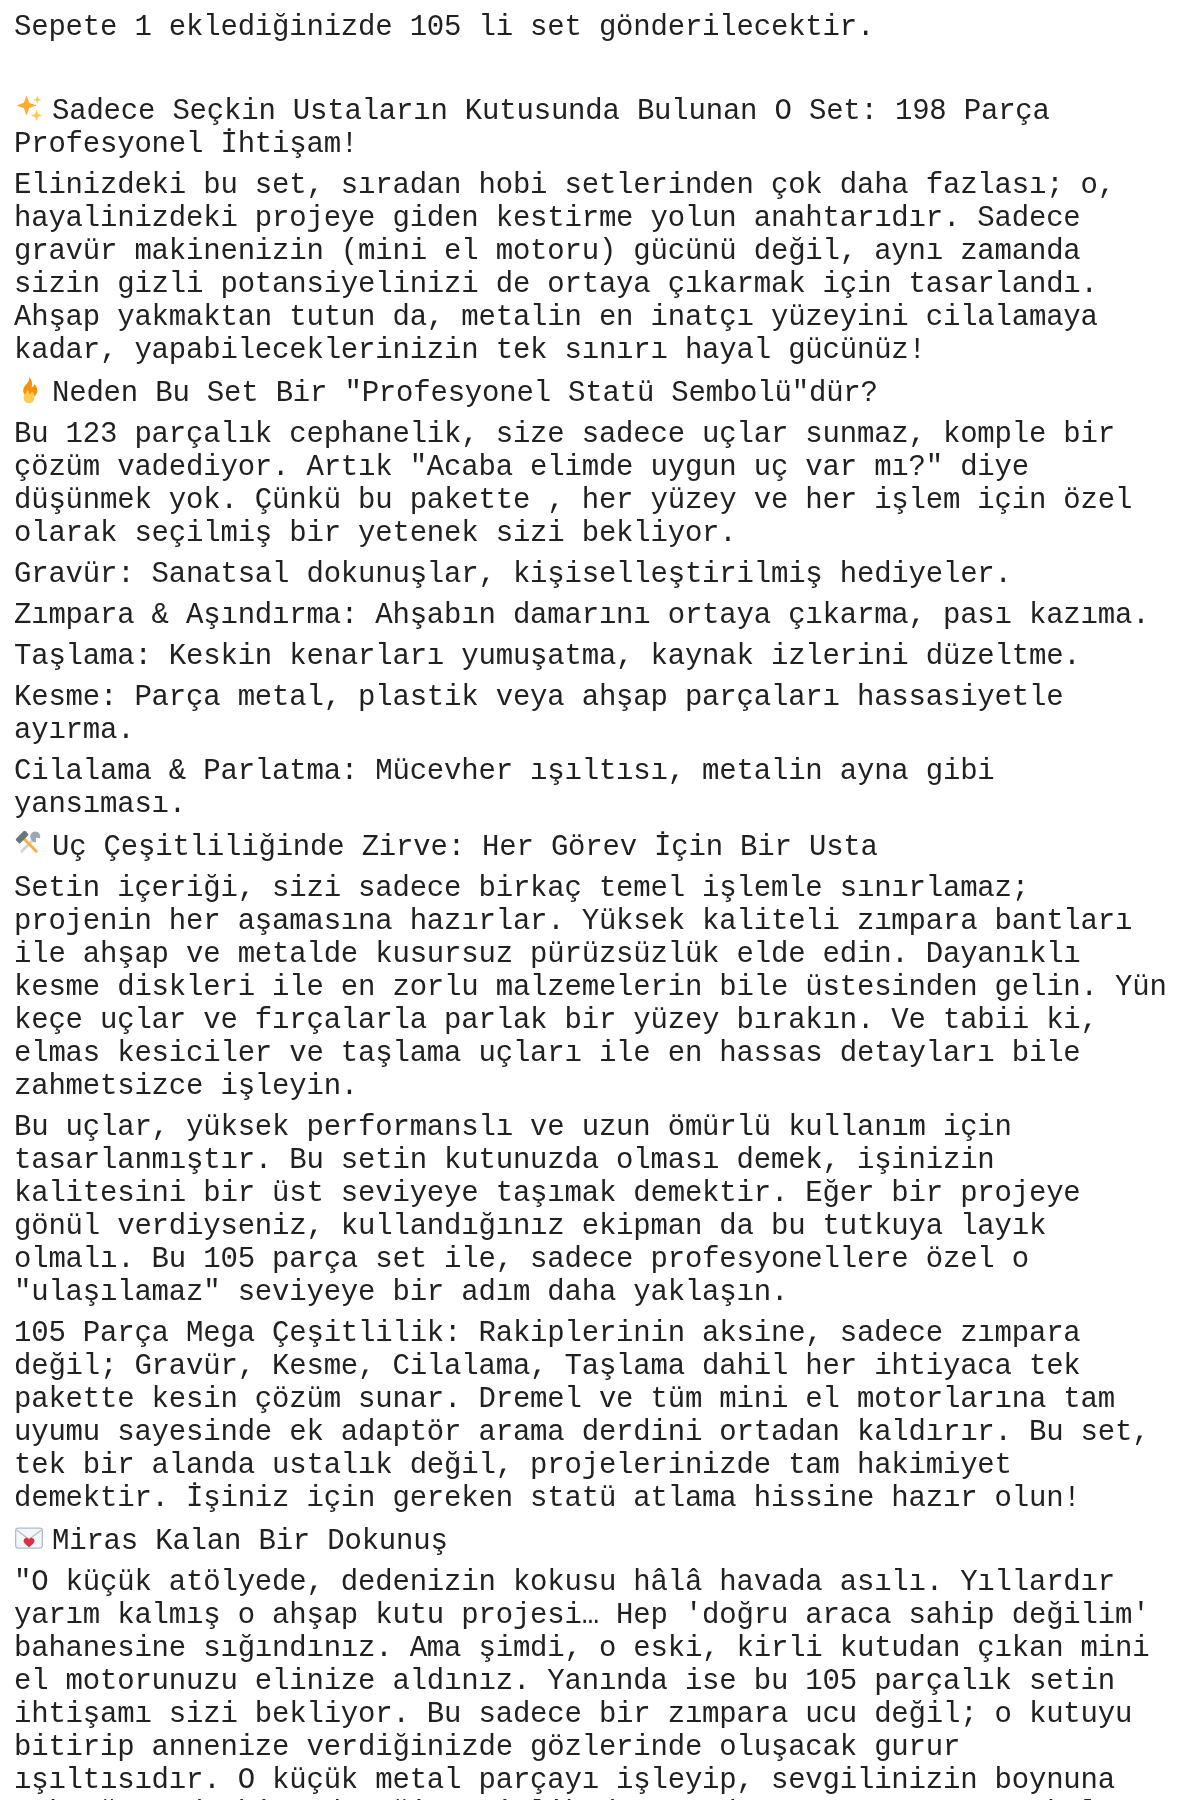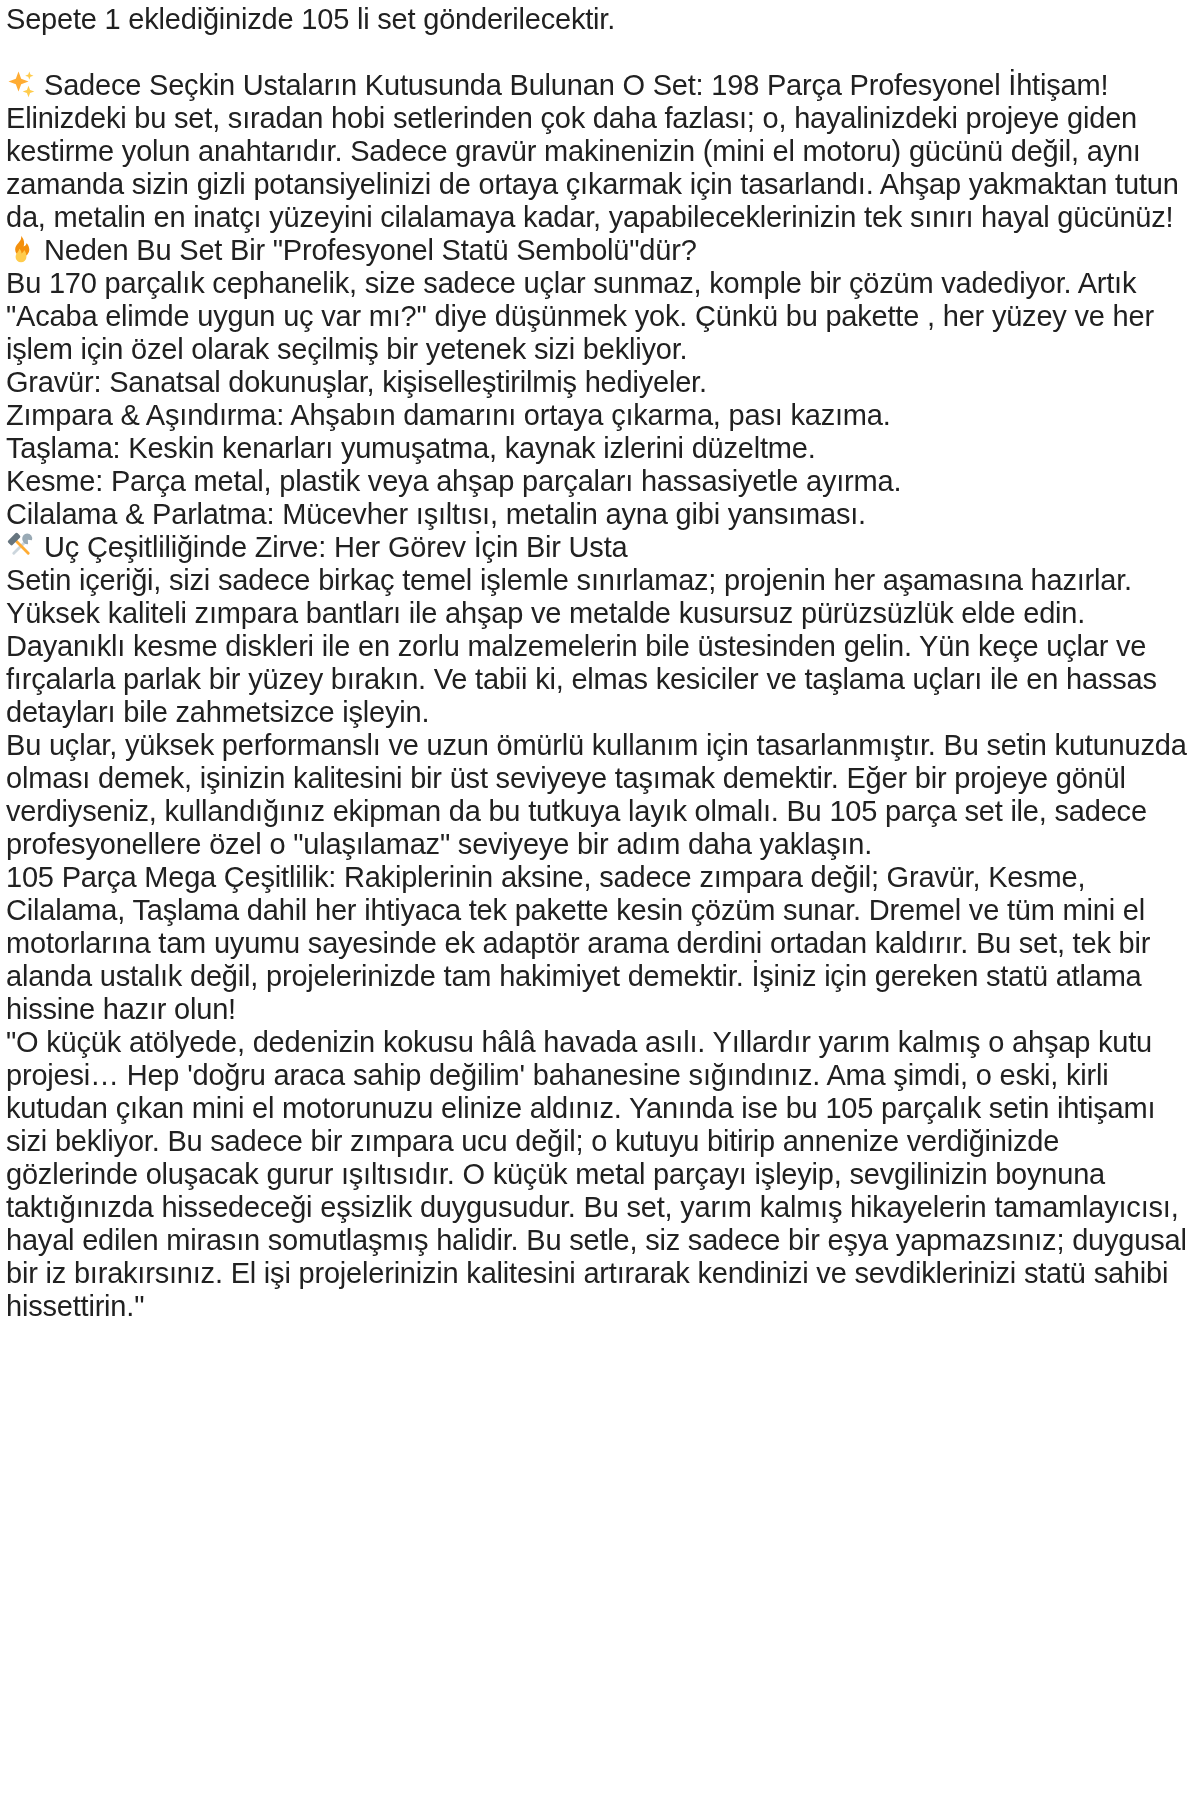--- a/index.html
+++ b/index.html
@@ -14,22 +14,23 @@
     font-family: "Liberation Sans", sans-serif;
     color: #212121;
   }
   .doc {
     padding: 3px 10px 0 6px;
     font-size: 29px;
     line-height: 33px;
     letter-spacing: -0.2px;
   }
   p.line {
-    margin: 0;
+    margin: 8px;
     padding: 0;
+    font-family: Liberation Mono, monospace;
   }
   .blank {
     height: 33px;
   }
   .icon {
     display: inline-block;
     width: 30px;
     height: 30px;
     vertical-align: -4px;
     margin-right: 8px;
@@ -55,21 +56,21 @@
           <path fill="#FFCC4D" d="M28 3l1.3 3.7L33 8l-3.7 1.3L28 13l-1.3-3.7L23 8l3.7-1.3z"></path>
         </svg></span><span>Sadece Seçkin Ustaların Kutusunda Bulunan O Set: 198 Parça Profesyonel İhtişam!</span></p>
 
   <p class="line"><span>Elinizdeki bu set, sıradan hobi setlerinden çok daha fazlası; o, hayalinizdeki projeye giden kestirme yolun anahtarıdır. Sadece gravür makinenizin (mini el motoru) gücünü değil, aynı zamanda sizin gizli potansiyelinizi de ortaya çıkarmak için tasarlandı. Ahşap yakmaktan tutun da, metalin en inatçı yüzeyini cilalamaya kadar, yapabileceklerinizin tek sınırı hayal gücünüz!</span></p>
 
   <p class="line"><span class="icon"><svg viewBox="0 0 36 36">
           <path fill="#F4900C" d="M18 2c2 7-7 9.5-7 17a8.5 8.5 0 0 0 17 0c0-3.5-1.5-6-3.2-8.3-.8 2.6-2 3.6-3.6 4.3C22.5 10.5 21.5 5.5 18 2z"></path>
           <path fill="#FFCC4D" d="M18 34a6.5 6.5 0 0 1-6.5-6.5c0-4.2 4.2-6 4.2-9.7 2.2 1.6 2.9 3.4 2.9 5.5 1.7-.8 2.8-2.2 3.1-4 2.1 2.4 2.8 4.6 2.8 8.2A6.5 6.5 0 0 1 18 34z"></path>
         </svg></span><span>Neden Bu Set Bir "Profesyonel Statü Sembolü"dür?</span></p>
 
-  <p class="line"><span>Bu 170 parçalık cephanelik, size sadece uçlar sunmaz, komple bir çözüm vadediyor. Artık "Acaba elimde uygun uç var mı?" diye düşünmek yok. Çünkü bu pakette , her yüzey ve her işlem için özel olarak seçilmiş bir yetenek sizi bekliyor.</span></p>
+  <p class="line"><span>Bu 123 parçalık cephanelik, size sadece uçlar sunmaz, komple bir çözüm vadediyor. Artık "Acaba elimde uygun uç var mı?" diye düşünmek yok. Çünkü bu pakette , her yüzey ve her işlem için özel olarak seçilmiş bir yetenek sizi bekliyor.</span></p>
 
   <p class="line"><span>Gravür: Sanatsal dokunuşlar, kişiselleştirilmiş hediyeler.</span></p>
   <p class="line"><span>Zımpara &amp; Aşındırma: Ahşabın damarını ortaya çıkarma, pası kazıma.</span></p>
   <p class="line"><span>Taşlama: Keskin kenarları yumuşatma, kaynak izlerini düzeltme.</span></p>
   <p class="line"><span>Kesme: Parça metal, plastik veya ahşap parçaları hassasiyetle ayırma.</span></p>
   <p class="line"><span>Cilalama &amp; Parlatma: Mücevher ışıltısı, metalin ayna gibi yansıması.</span></p>
 
   <p class="line"><span class="icon"><svg viewBox="0 0 36 36">
           <g transform="rotate(45 18 18)">
             <rect x="16.3" y="9" width="3.4" height="23" rx="1.7" fill="#CCD6DD"></rect>
@@ -81,16 +82,21 @@
           </g>
         </svg></span><span>Uç Çeşitliliğinde Zirve: Her Görev İçin Bir Usta</span></p>
 
   <p class="line"><span>Setin içeriği, sizi sadece birkaç temel işlemle sınırlamaz; projenin her aşamasına hazırlar. Yüksek kaliteli zımpara bantları ile ahşap ve metalde kusursuz pürüzsüzlük elde edin. Dayanıklı kesme diskleri ile en zorlu malzemelerin bile üstesinden gelin. Yün keçe uçlar ve fırçalarla parlak bir yüzey bırakın. Ve tabii ki, elmas kesiciler ve taşlama uçları ile en hassas detayları bile zahmetsizce işleyin.</span></p>
 
 
   <p class="line"><span>Bu uçlar, yüksek performanslı ve uzun ömürlü kullanım için tasarlanmıştır. Bu setin kutunuzda olması demek, işinizin kalitesini bir üst seviyeye taşımak demektir. Eğer bir projeye gönül verdiyseniz, kullandığınız ekipman da bu tutkuya layık olmalı. Bu 105 parça set ile, sadece profesyonellere özel o "ulaşılamaz" seviyeye bir adım daha yaklaşın.</span></p>
 
   <p class="line"><span>105 Parça Mega Çeşitlilik: Rakiplerinin aksine, sadece zımpara değil; Gravür, Kesme, Cilalama, Taşlama dahil her ihtiyaca tek pakette kesin çözüm sunar. Dremel ve tüm mini el motorlarına tam uyumu sayesinde ek adaptör arama derdini ortadan kaldırır. Bu set, tek bir alanda ustalık değil, projelerinizde tam hakimiyet demektir. İşiniz için gereken statü atlama hissine hazır olun!</span></p>
 
+  <p class="line"><span class="icon"><svg viewBox="0 0 36 36">
+          <rect x="2" y="6" width="32" height="24" rx="3" fill="#F3F7FA" stroke="#AEBDC9" stroke-width="1.5"></rect>
+          <path d="M3 8.5L18 19.5 33 8.5" fill="none" stroke="#AEBDC9" stroke-width="1.5"></path>
+          <path d="M18 29c-3.6-2.9-6.6-5-6.6-7.8a3.5 3.5 0 0 1 6.6-1.5 3.5 3.5 0 0 1 6.6 1.5c0 2.8-3 4.9-6.6 7.8z" fill="#DD2E44"></path>
+        </svg></span><span>Miras Kalan Bir Dokunuş</span></p>
 
   <p class="line"><span>"O küçük atölyede, dedenizin kokusu hâlâ havada asılı. Yıllardır yarım kalmış o ahşap kutu projesi… Hep 'doğru araca sahip değilim' bahanesine sığındınız. Ama şimdi, o eski, kirli kutudan çıkan mini el motorunuzu elinize aldınız. Yanında ise bu 105 parçalık setin ihtişamı sizi bekliyor. Bu sadece bir zımpara ucu değil; o kutuyu bitirip annenize verdiğinizde gözlerinde oluşacak gurur ışıltısıdır. O küçük metal parçayı işleyip, sevgilinizin boynuna taktığınızda hissedeceği eşsizlik duygusudur. Bu set, yarım kalmış hikayelerin tamamlayıcısı, hayal edilen mirasın somutlaşmış halidir. Bu setle, siz sadece bir eşya yapmazsınız; duygusal bir iz bırakırsınız. El işi projelerinizin kalitesini artırarak kendinizi ve sevdiklerinizi statü sahibi hissettirin."</span></p>
 
 </div>
 
 </body></html>

